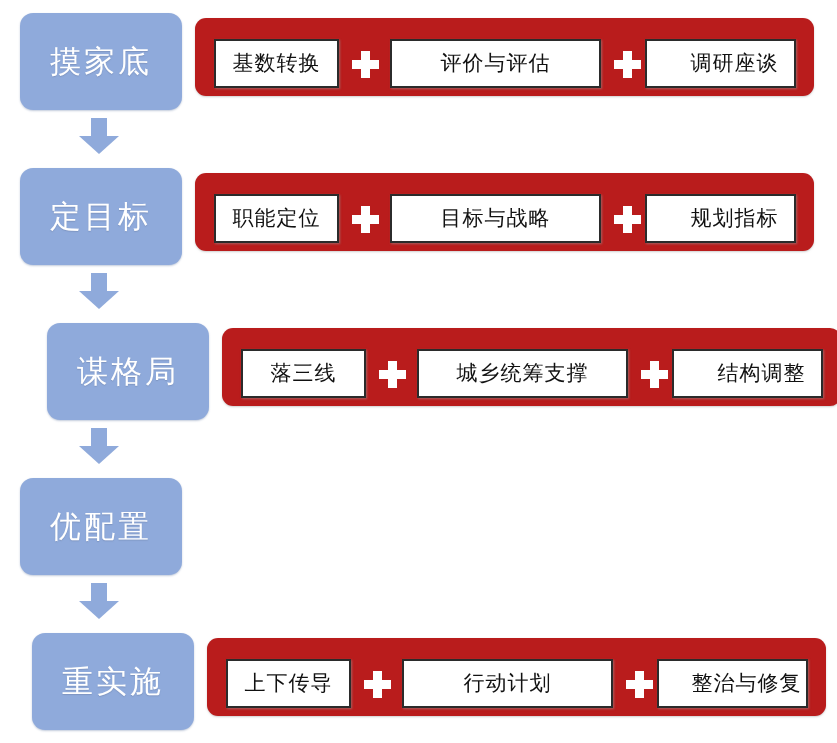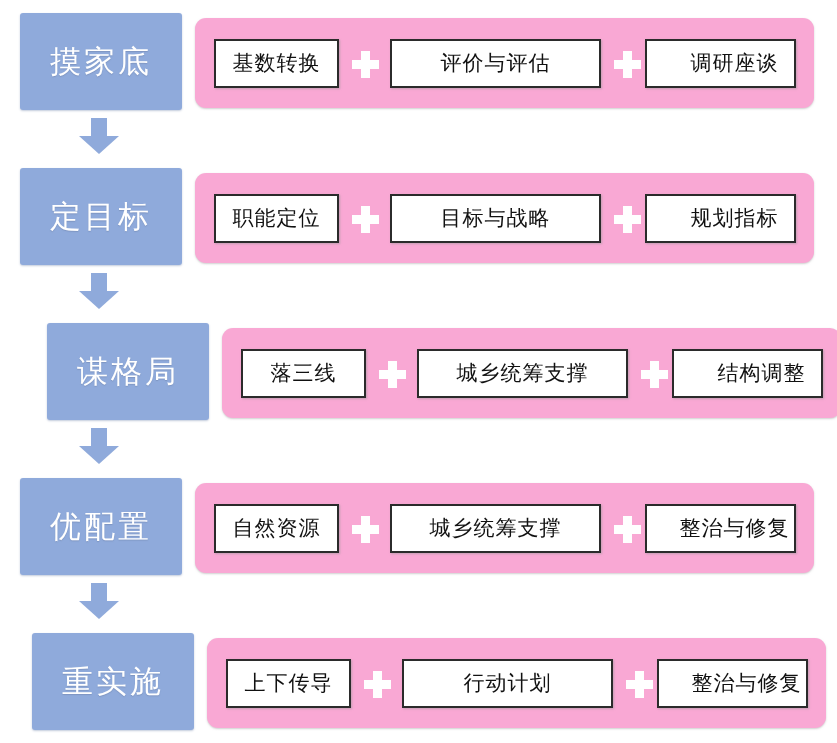--- a/index.html
+++ b/index.html
@@ -27,21 +27,21 @@
   }
 
   
   .stage-box {
     position: absolute;
     left: 20px;
     top: 0px;
     width: 162px;
     height: 97px;
     background: #8faadb;
-    border-radius: 3px;
+    border-radius: 13px;
     box-shadow: 0 1px 2px rgba(120,140,175,0.45);
   }
   .stage-box-label {
     position: absolute;
     left: 0;
     top: 0;
     width: 162px;
     height: 97px;
     display: flex;
     align-items: center;
@@ -53,22 +53,22 @@
     text-shadow: 0 1px 1px rgba(110,130,170,0.5);
     white-space: nowrap;
   }
 
   
   .task-panel {
     position: absolute;
     left: 195px;
     top: 5px;
     width: 619px;
-    height: 90px;
-    background: #f9a8d4;
+    height: 78px;
+    background: #b91c1c;
     border-radius: 11px;
     box-shadow: 0 1px 2px rgba(160,160,160,0.5);
   }
 
   
   .task-box {
     position: absolute;
     top: 21px;
     height: 49px;
     background: #ffffff;
@@ -235,64 +235,45 @@
 
   <div class="arrow-down" style="top:428px;">
     <div class="shaft"></div>
       <div class="head"></div>
   </div>
 
   <div class="stage-row" style="top:478px;">
     <div class="stage-box">
       <div class="stage-box-label">优配置</div>
     </div>
-    <div class="task-panel">
-      <div class="task-box b1">
-        <span class="task-box-label">自然资源</span>
-      </div>
-      <div class="plus-sep p1">
-          <i class="h"></i>
-          <i class="v"></i>
-        </div>
-      <div class="task-box b2">
-        <span class="task-box-label">城乡统筹支撑</span>
+  </div>
+
+  <div class="arrow-down" style="top:583px;">
+    <div class="shaft"></div>
+      <div class="head"></div>
+  </div>
+
+  <div class="stage-row" style="top:633px;margin-left:12px;">
+    <div class="stage-box">
+      <div class="stage-box-label">重实施</div>
+    </div>
+    <div class="task-panel">
+      <div class="task-box b1">
+        <span class="task-box-label">上下传导</span>
+      </div>
+      <div class="plus-sep p1">
+          <i class="h"></i>
+          <i class="v"></i>
+        </div>
+      <div class="task-box b2">
+        <span class="task-box-label">行动计划</span>
       </div>
       <div class="plus-sep p2">
           <i class="h"></i>
           <i class="v"></i>
         </div>
       <div class="task-box b3">
         <span class="task-box-label">整治与修复</span>
       </div>
     </div>
   </div>
 
-  <div class="arrow-down" style="top:583px;">
-    <div class="shaft"></div>
-      <div class="head"></div>
-  </div>
-
-  <div class="stage-row" style="top:633px;margin-left:12px;">
-    <div class="stage-box">
-      <div class="stage-box-label">重实施</div>
-    </div>
-    <div class="task-panel">
-      <div class="task-box b1">
-        <span class="task-box-label">上下传导</span>
-      </div>
-      <div class="plus-sep p1">
-          <i class="h"></i>
-          <i class="v"></i>
-        </div>
-      <div class="task-box b2">
-        <span class="task-box-label">行动计划</span>
-      </div>
-      <div class="plus-sep p2">
-          <i class="h"></i>
-          <i class="v"></i>
-        </div>
-      <div class="task-box b3">
-        <span class="task-box-label">整治与修复</span>
-      </div>
-    </div>
-  </div>
-
 </div>
 
 </body></html>

